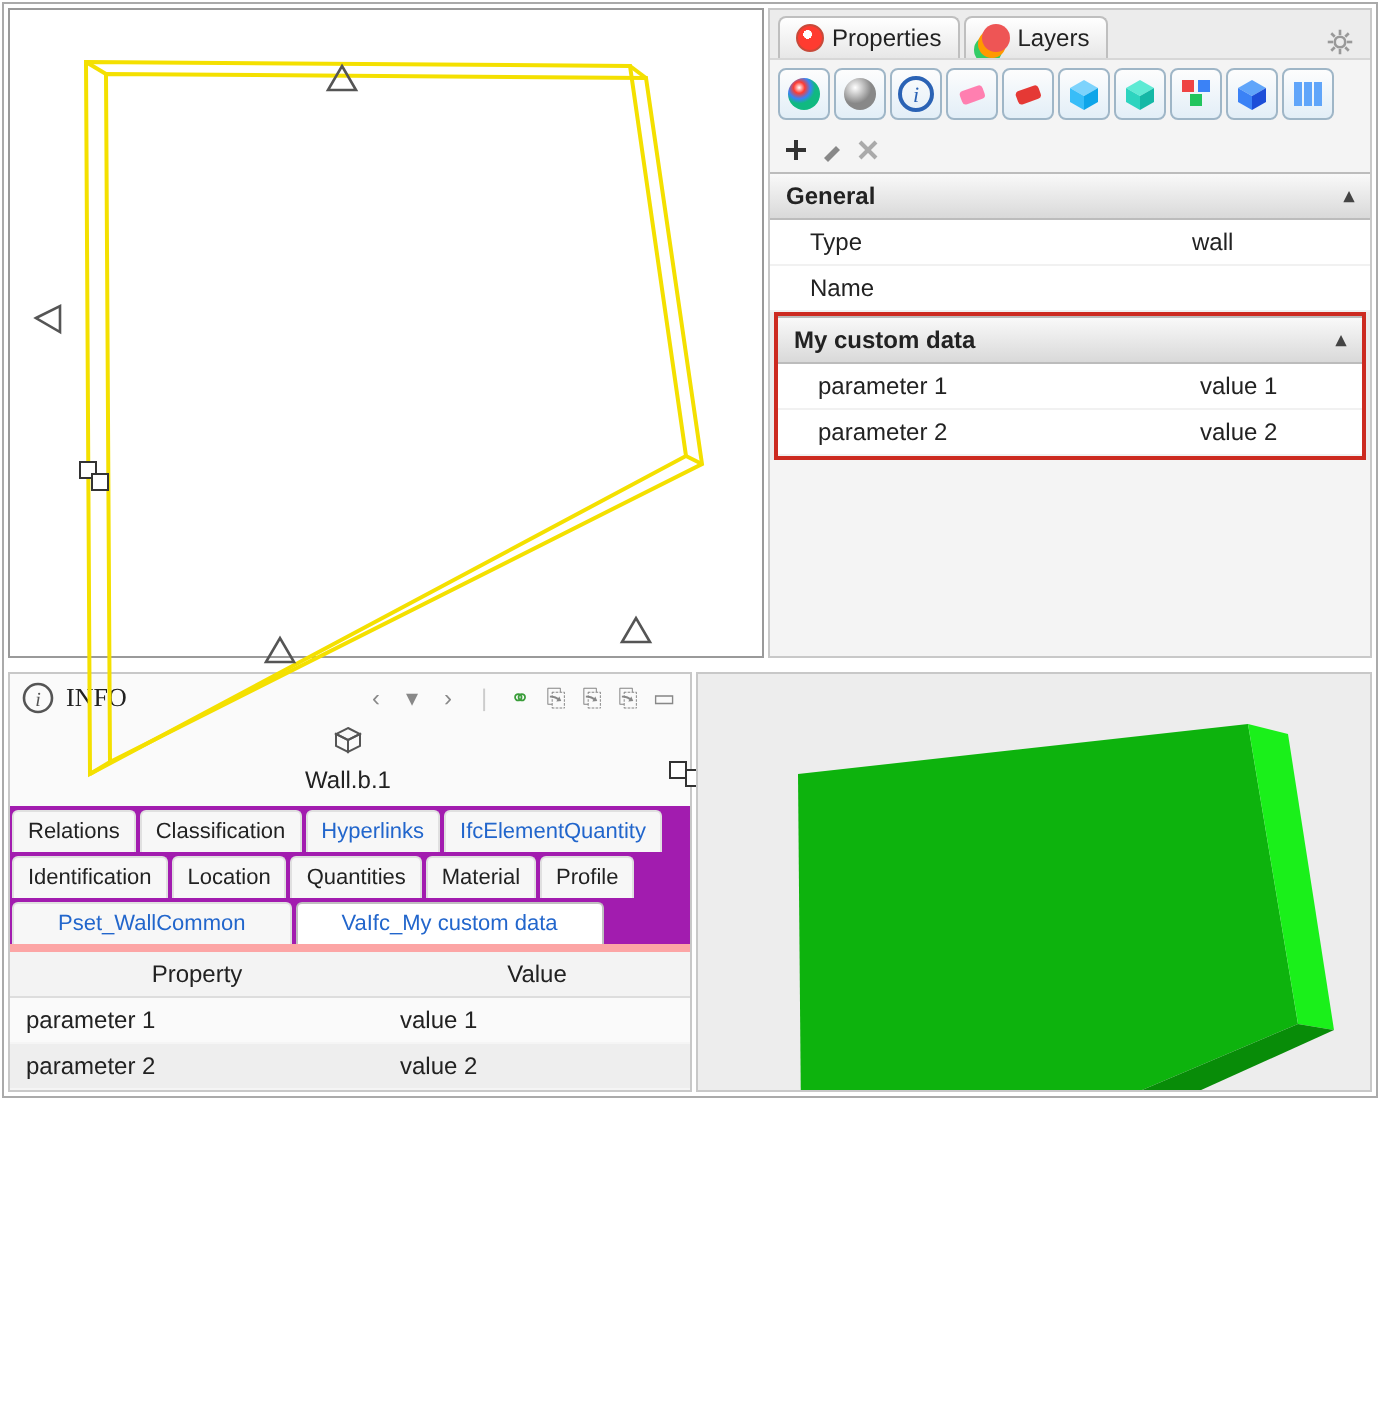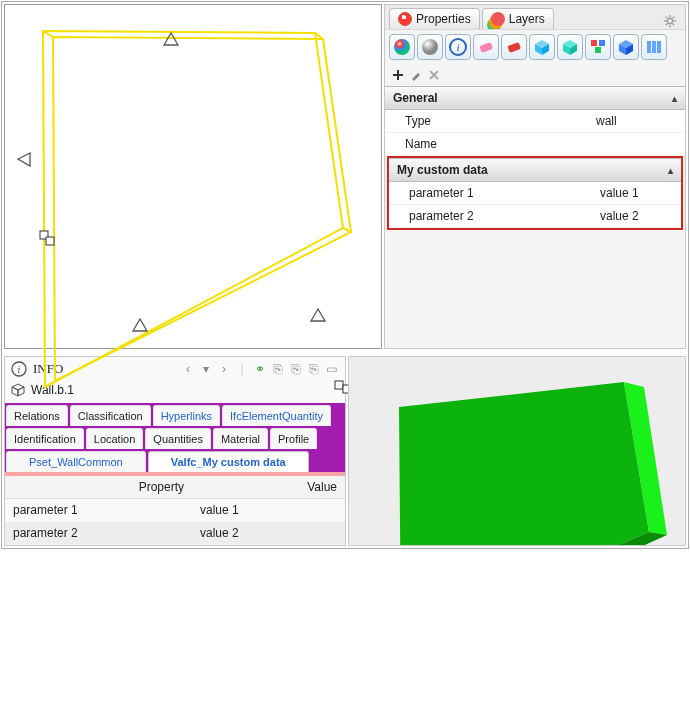--- a/index.html
+++ b/index.html
@@ -32,28 +32,28 @@
   .kvrow .k{ width:155px;}
   .kvrow .v{ flex:1;margin-left:36px; }
   .highlighted-block { border:2px solid #cc2a20; margin:0 2px; }
   .sidefill{ flex:1; background:#f4f4f4;}
 
   
   .ihead{ display:flex; align-items:center; padding:4px 6px; gap:6px;}
   .ihead .title{ font-size:13px;font-family:Liberation Serif, serif;}
   .ihead .nav{ margin-left:auto; display:flex; gap:4px; color:#888; align-items:center;}
   .ihead .nav span{min-width:14px;text-align:center;}
-  .objname{ padding:2px 8px 6px 6px; display:flex; align-items:center; gap:6px;}
+  .objname{ padding:2px 8px 6px 6px; display:flex; align-items:center; gap:6px;flex-direction:column;}
   .objname .cube{ width:14px;height:14px; display:inline-flex;}
   .itabs{ display:flex; flex-wrap:wrap; border-bottom:4px solid #fca5a5; background:#a21caf;}
   .itab{ padding:4px 7px; border:1px solid #e0e0e0; border-bottom:none; border-radius:3px 3px 0 0; margin:2px 1px 0 1px; font-size:11px; background:#f7f7f7;}
   .itab.link{ color:#2266cc; }
-  .itab.active{ background:#fff; border-color:#c0c0c0; font-weight:bold;}
+  .itab.active{ background:#fff; border-color:#c0c0c0; font-weight:normal;}
   .ptable{ width:100%; border-collapse:collapse; font-size:12px;}
-  .ptable th{ text-align:right; font-weight:normal; background:#f3f3f3; padding:4px 8px; border-bottom:1px solid #ddd;}
+  .ptable th{ text-align:center; font-weight:normal; background:#f3f3f3; padding:4px 8px; border-bottom:1px solid #ddd;}
   .ptable td{ padding:4px 8px; border-bottom:1px solid #f5f5f5;}
   .ptable tr.alt td{ background:#eeeeee;}
   .ifill{ flex:1; background:#f4f4f4;}
 
 </style>
 </head>
 <body>
 
 <div class="outer">
 

